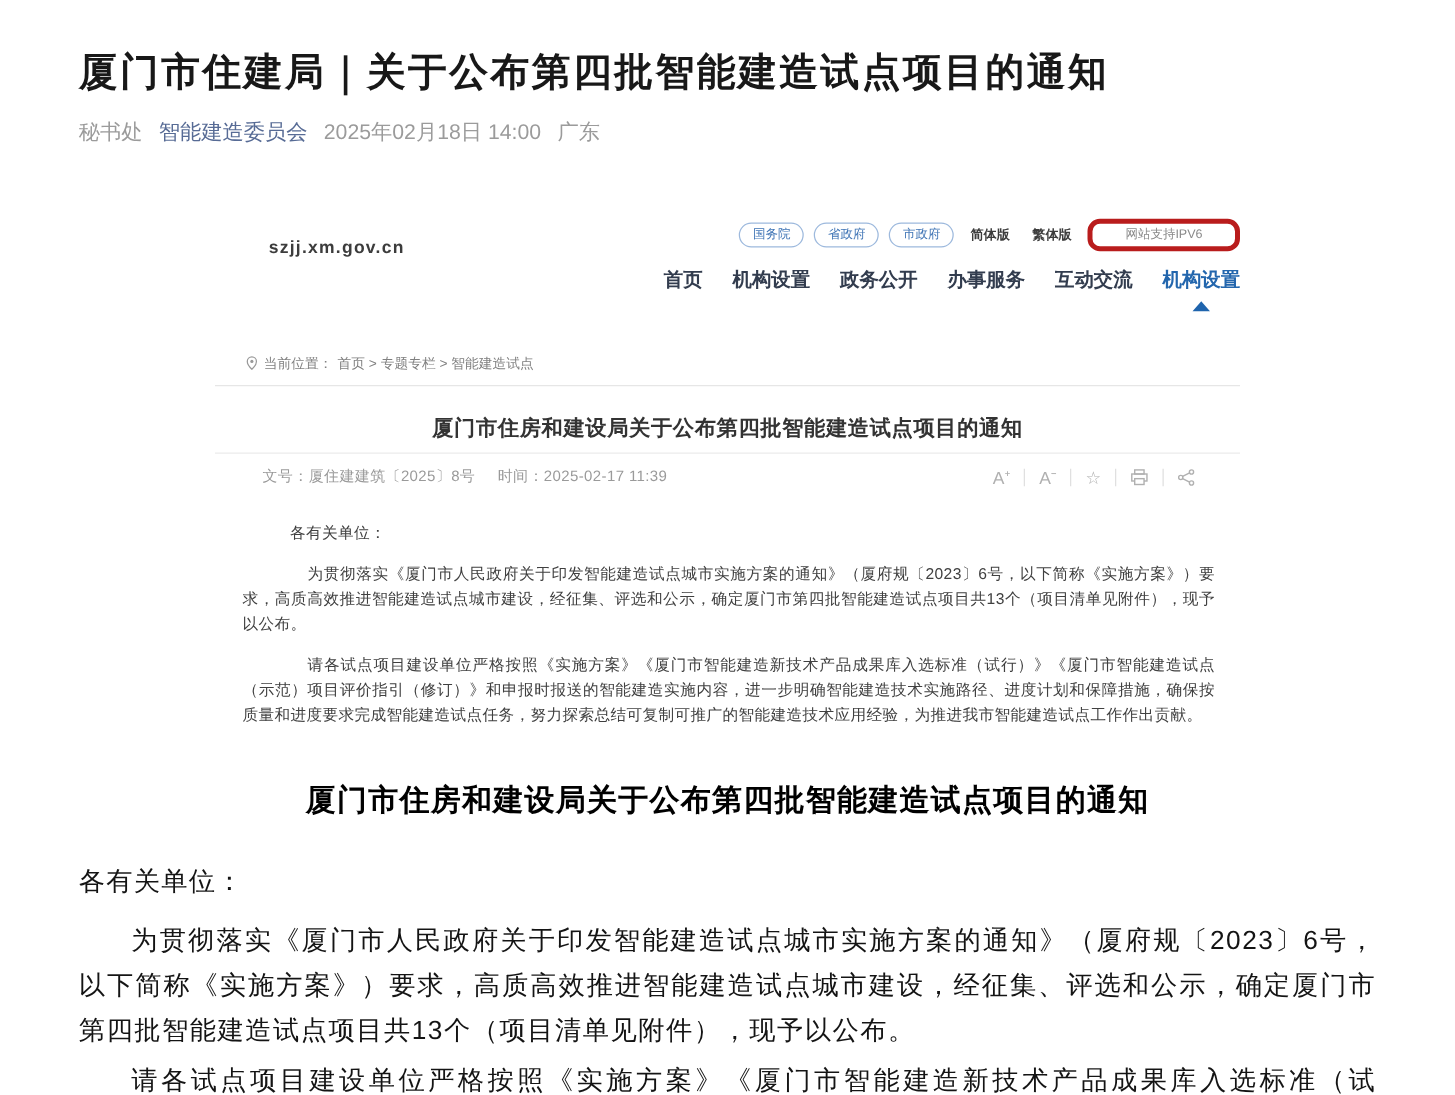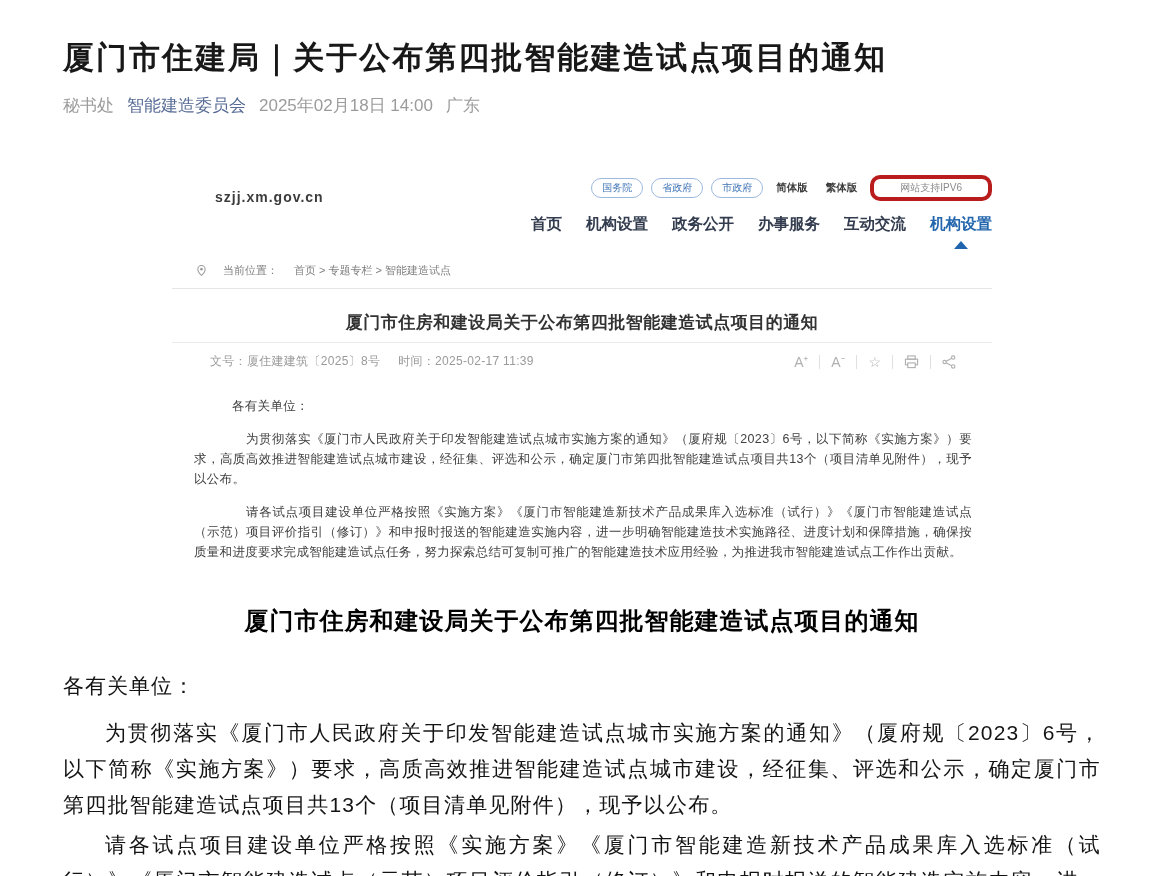--- a/index.html
+++ b/index.html
@@ -42,22 +42,22 @@
   }
   .gov-nav{margin-top:13px;display:flex;gap:24px;font-size:15.5px;font-weight:700;color:#323c4e;}
   .nav-item{white-space:nowrap;}
   .nav-item.active{color:#2366ad;position:relative;}
   .nav-caret{
     position:absolute;left:50%;transform:translateX(-50%);top:27px;
     width:0;height:0;border-left:7px solid transparent;border-right:7px solid transparent;
     border-bottom:8px solid #1f64ad;
   }
   .breadcrumb{
-    margin-top:8px;padding:0 0 10px 24px;font-size:11px;color:#808080;
-    border-bottom:1px solid #e6e6e6;display:flex;align-items:center;gap:16px;
+    margin-top:28px;padding:0 0 10px 24px;font-size:11px;color:#808080;
+    border-bottom:1px solid #e6e6e6;display:flex;align-items:center;gap:4px;
   }
   .gov-doc-title{margin-top:22px;text-align:center;font-size:17px;font-weight:700;color:#333;letter-spacing:0.5px;}
   .gov-meta{
     margin-top:8px;border-top:1px solid #ebebeb;padding:10px 36px 0 38px;
     display:flex;justify-content:space-between;align-items:center;
   }
   .gov-meta-left{font-size:12px;color:#9a9a9a;letter-spacing:0.3px;}
   .gov-meta-left .gap{display:inline-block;width:18px;}
   .gov-tools{display:flex;align-items:center;gap:11px;color:#b0b0b0;font-size:14px;}
   .tool{line-height:1;}

